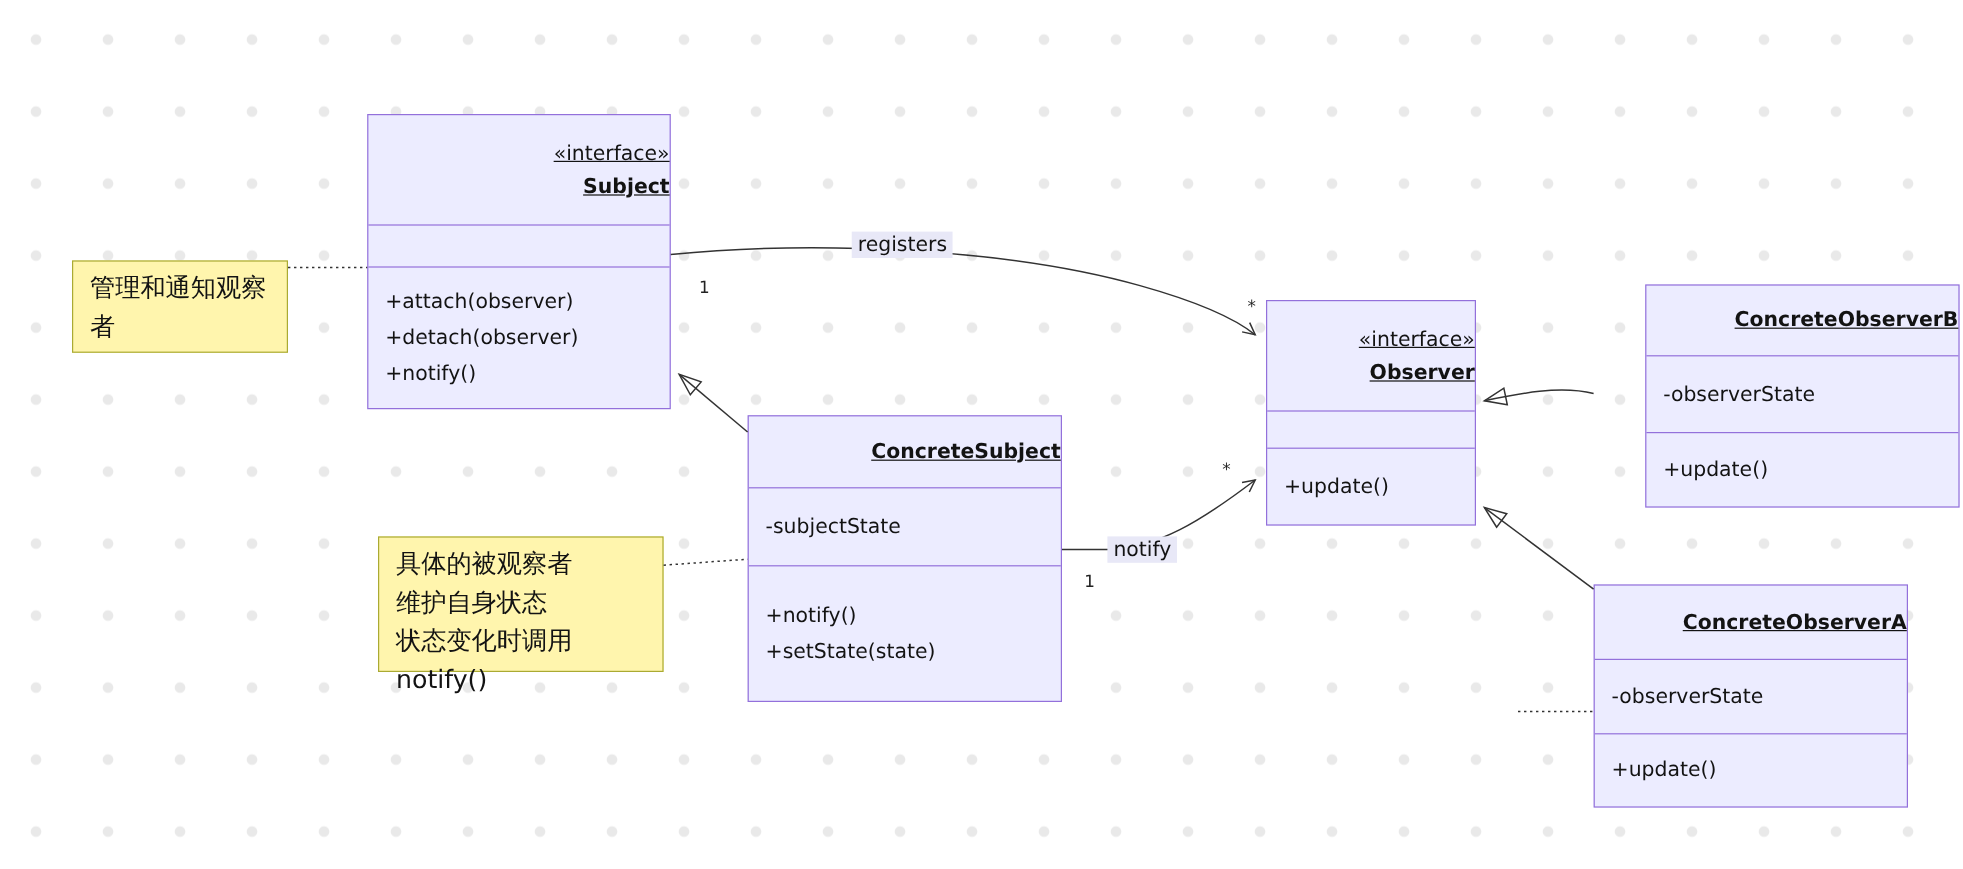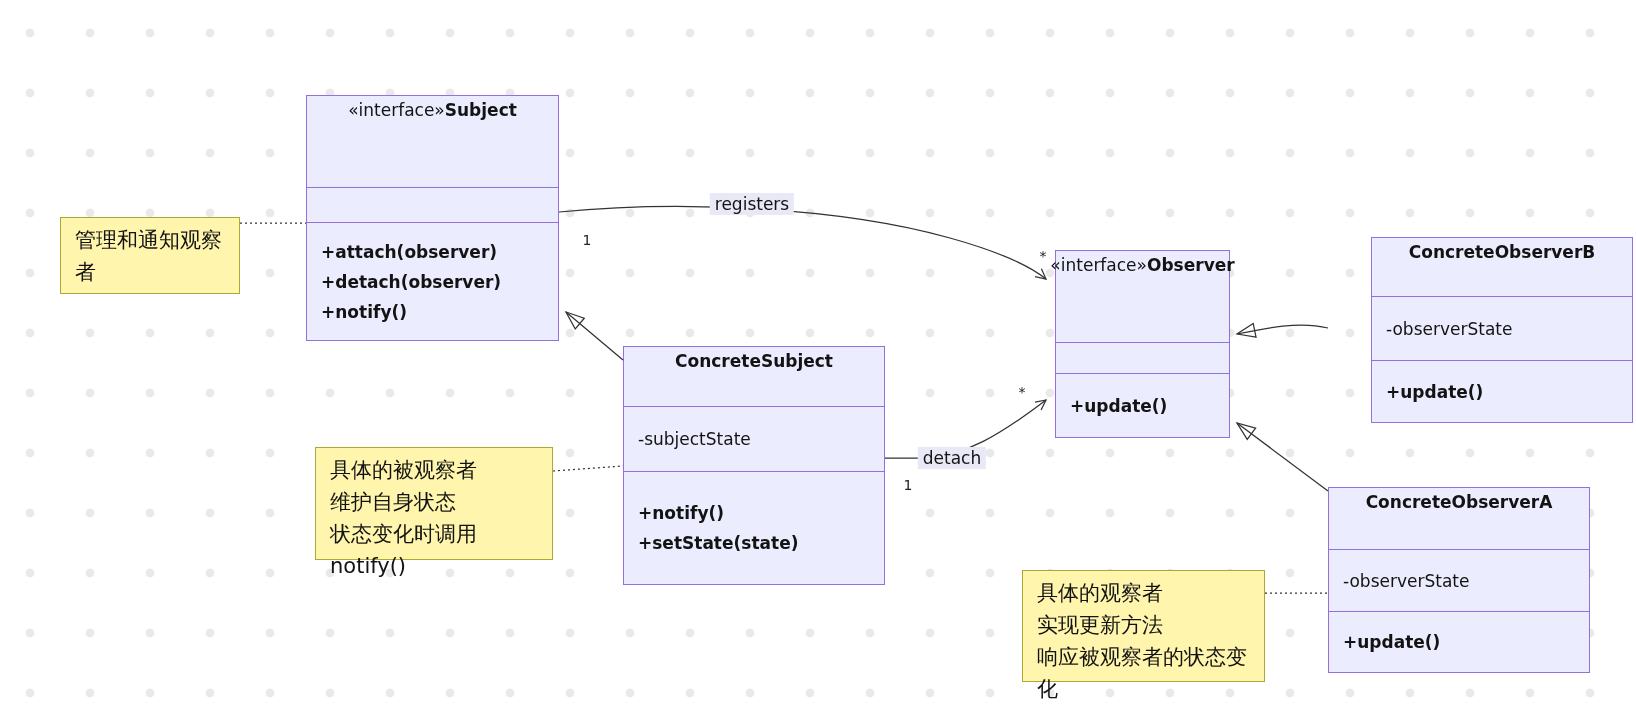--- a/index.html
+++ b/index.html
@@ -12,30 +12,30 @@
     color:#131313;
   }
   *{box-sizing:border-box;}
 
   
   .cls{
     position:absolute;background:#ECECFF;border:1.3px solid #9370DB;
     display:flex;flex-direction:column;font-size:17px;
   }
   .cls-header{
-    display:flex;flex-direction:row;align-items:flex-start;justify-content:center;
-    border-bottom:1.3px solid #9370DB;line-height:28px;flex:0 0 auto;
+    display:flex;flex-direction:column;align-items:flex-end;justify-content:center;
+    border-bottom:1.3px solid #9370DB;line-height:28px;flex:0 0 auto;text-decoration:underline;
   }
   .cls-name{font-weight:bold;}
   .stereotype{font-weight:normal;}
   .sec{
     border-bottom:1.3px solid #9370DB;display:flex;flex-direction:column;
     justify-content:center;padding-left:14px;line-height:30px;flex:0 0 auto;
   }
-  .sec.methods{border-bottom:none;flex:1 1 auto;font-weight:bold;}
+  .sec.methods{border-bottom:none;flex:1 1 auto;}
 
   #box-subject{left:306px;top:95px;width:253px;height:246px;}
   #box-subject .cls-header{height:92px;}
   #box-subject .sec.attrs{height:35px;}
 
   #box-concretesubject{left:623px;top:334px;width:262px;height:239px;margin-top:12px;}
   #box-concretesubject .cls-header{height:60px;}
   #box-concretesubject .sec.attrs{height:65px;}
 
   #box-observer{left:1055px;top:250px;width:175px;height:188px;}
@@ -150,25 +150,20 @@
   <div class="note" id="note-subject">
     <div>管理和通知观察者</div>
   </div>
 
   <div class="note" id="note-concretesubject">
     <div>具体的被观察者</div>
     <div>维护自身状态</div>
     <div>状态变化时调用 notify()</div>
   </div>
 
-  <div class="note" id="note-concreteobservera">
-    <div>具体的观察者</div>
-    <div>实现更新方法</div>
-    <div>响应被观察者的状态变化</div>
-  </div>
 
   <svg class="edges" width="1636" height="724" viewBox="0 0 1636 724">
     <defs>
       <marker id="hollowTri" viewBox="0 0 22 18" markerWidth="22" markerHeight="18" refX="20" refY="9" orient="auto" markerUnits="userSpaceOnUse">
         <path d="M2,2 L20,9 L2,16 Z" fill="#ffffff" stroke="#333333" stroke-width="1.5"></path>
       </marker>
       <marker id="openArrow" viewBox="0 0 14 14" markerWidth="14" markerHeight="14" refX="12" refY="7" orient="auto" markerUnits="userSpaceOnUse">
         <path d="M2,2 L12,7 L2,12" fill="none" stroke="#333333" stroke-width="1.6"></path>
       </marker>
     </defs>
@@ -188,20 +183,20 @@
     
     <path d="M1328,491 L1237,423" marker-end="url(#hollowTri)"></path>
 
     
     <path class="dotted" d="M240,223 L306,223"></path>
     <path class="dotted" d="M553,471 L623,466"></path>
     <path class="dotted" d="M1265,593 L1328,593"></path>
   </svg>
 
   <div class="edge-label" id="label-registers">registers</div>
-  <div class="edge-label" id="label-updates">detach</div>
+  <div class="edge-label" id="label-updates">notify</div>
 
   <div class="mult" id="mult-registers-1">1</div>
   <div class="mult" id="mult-registers-star">*</div>
   <div class="mult" id="mult-updates-1">1</div>
   <div class="mult" id="mult-updates-star">*</div>
 
 </div>
 
 </body></html>

